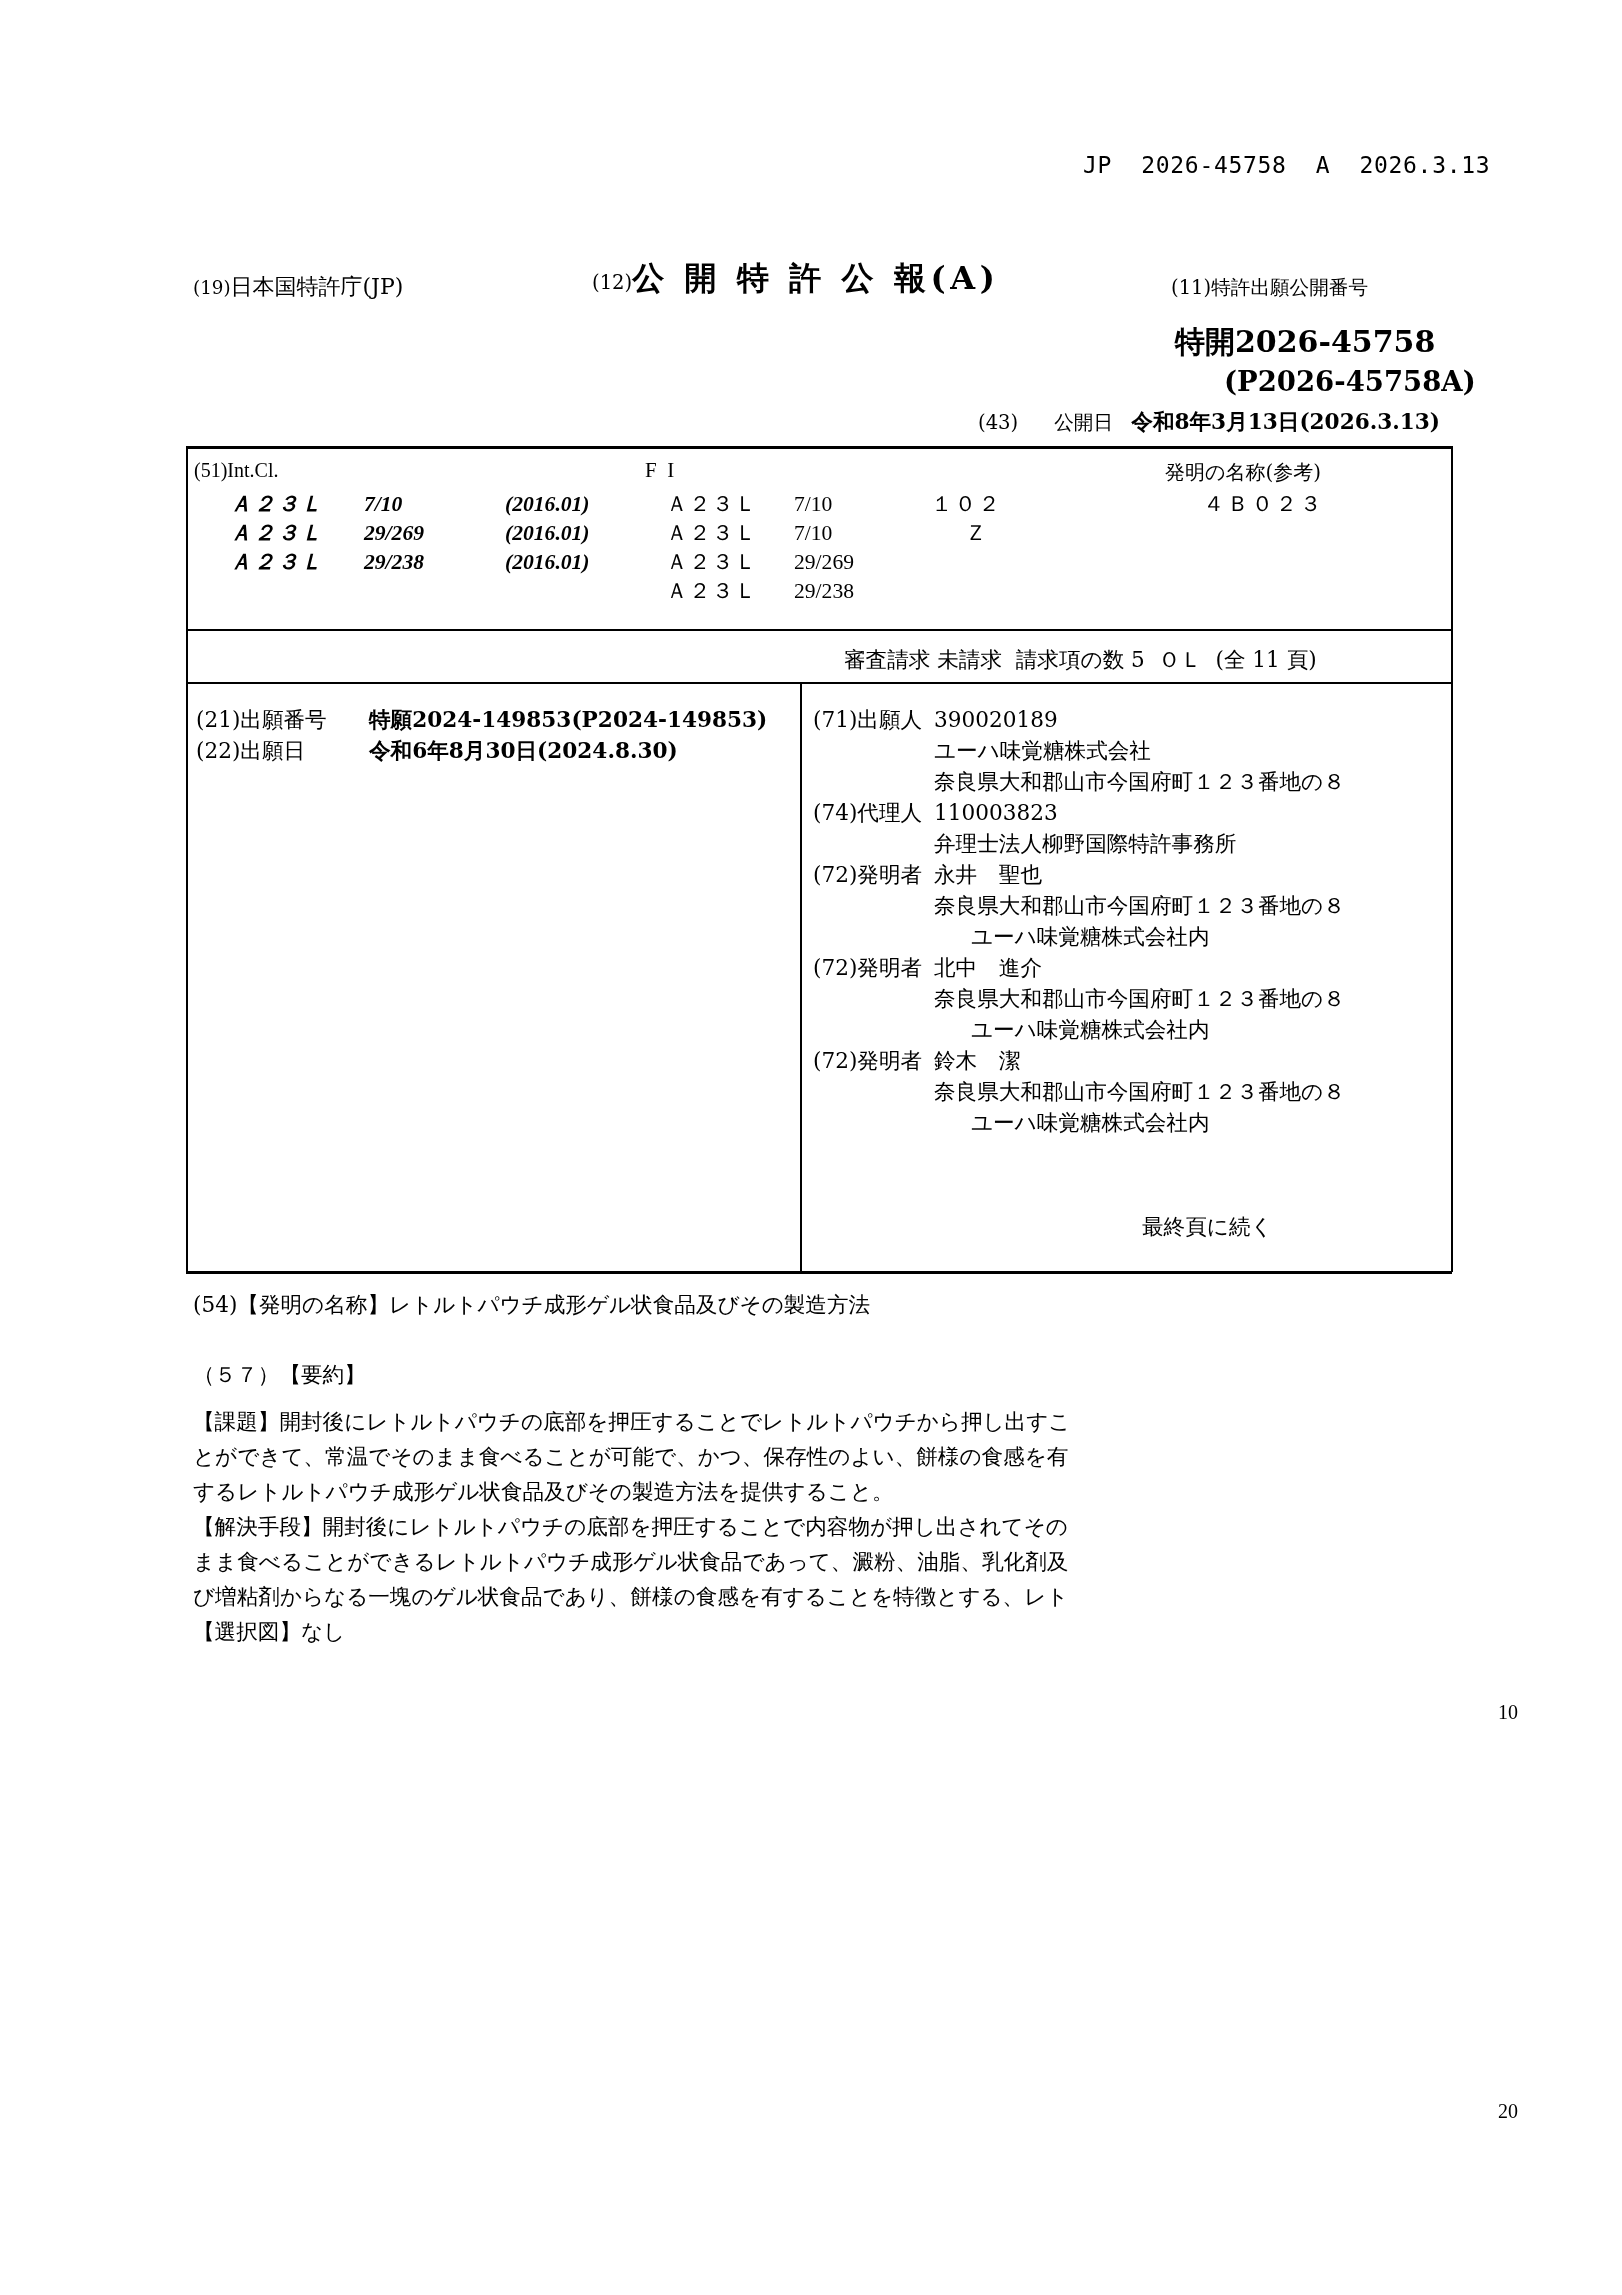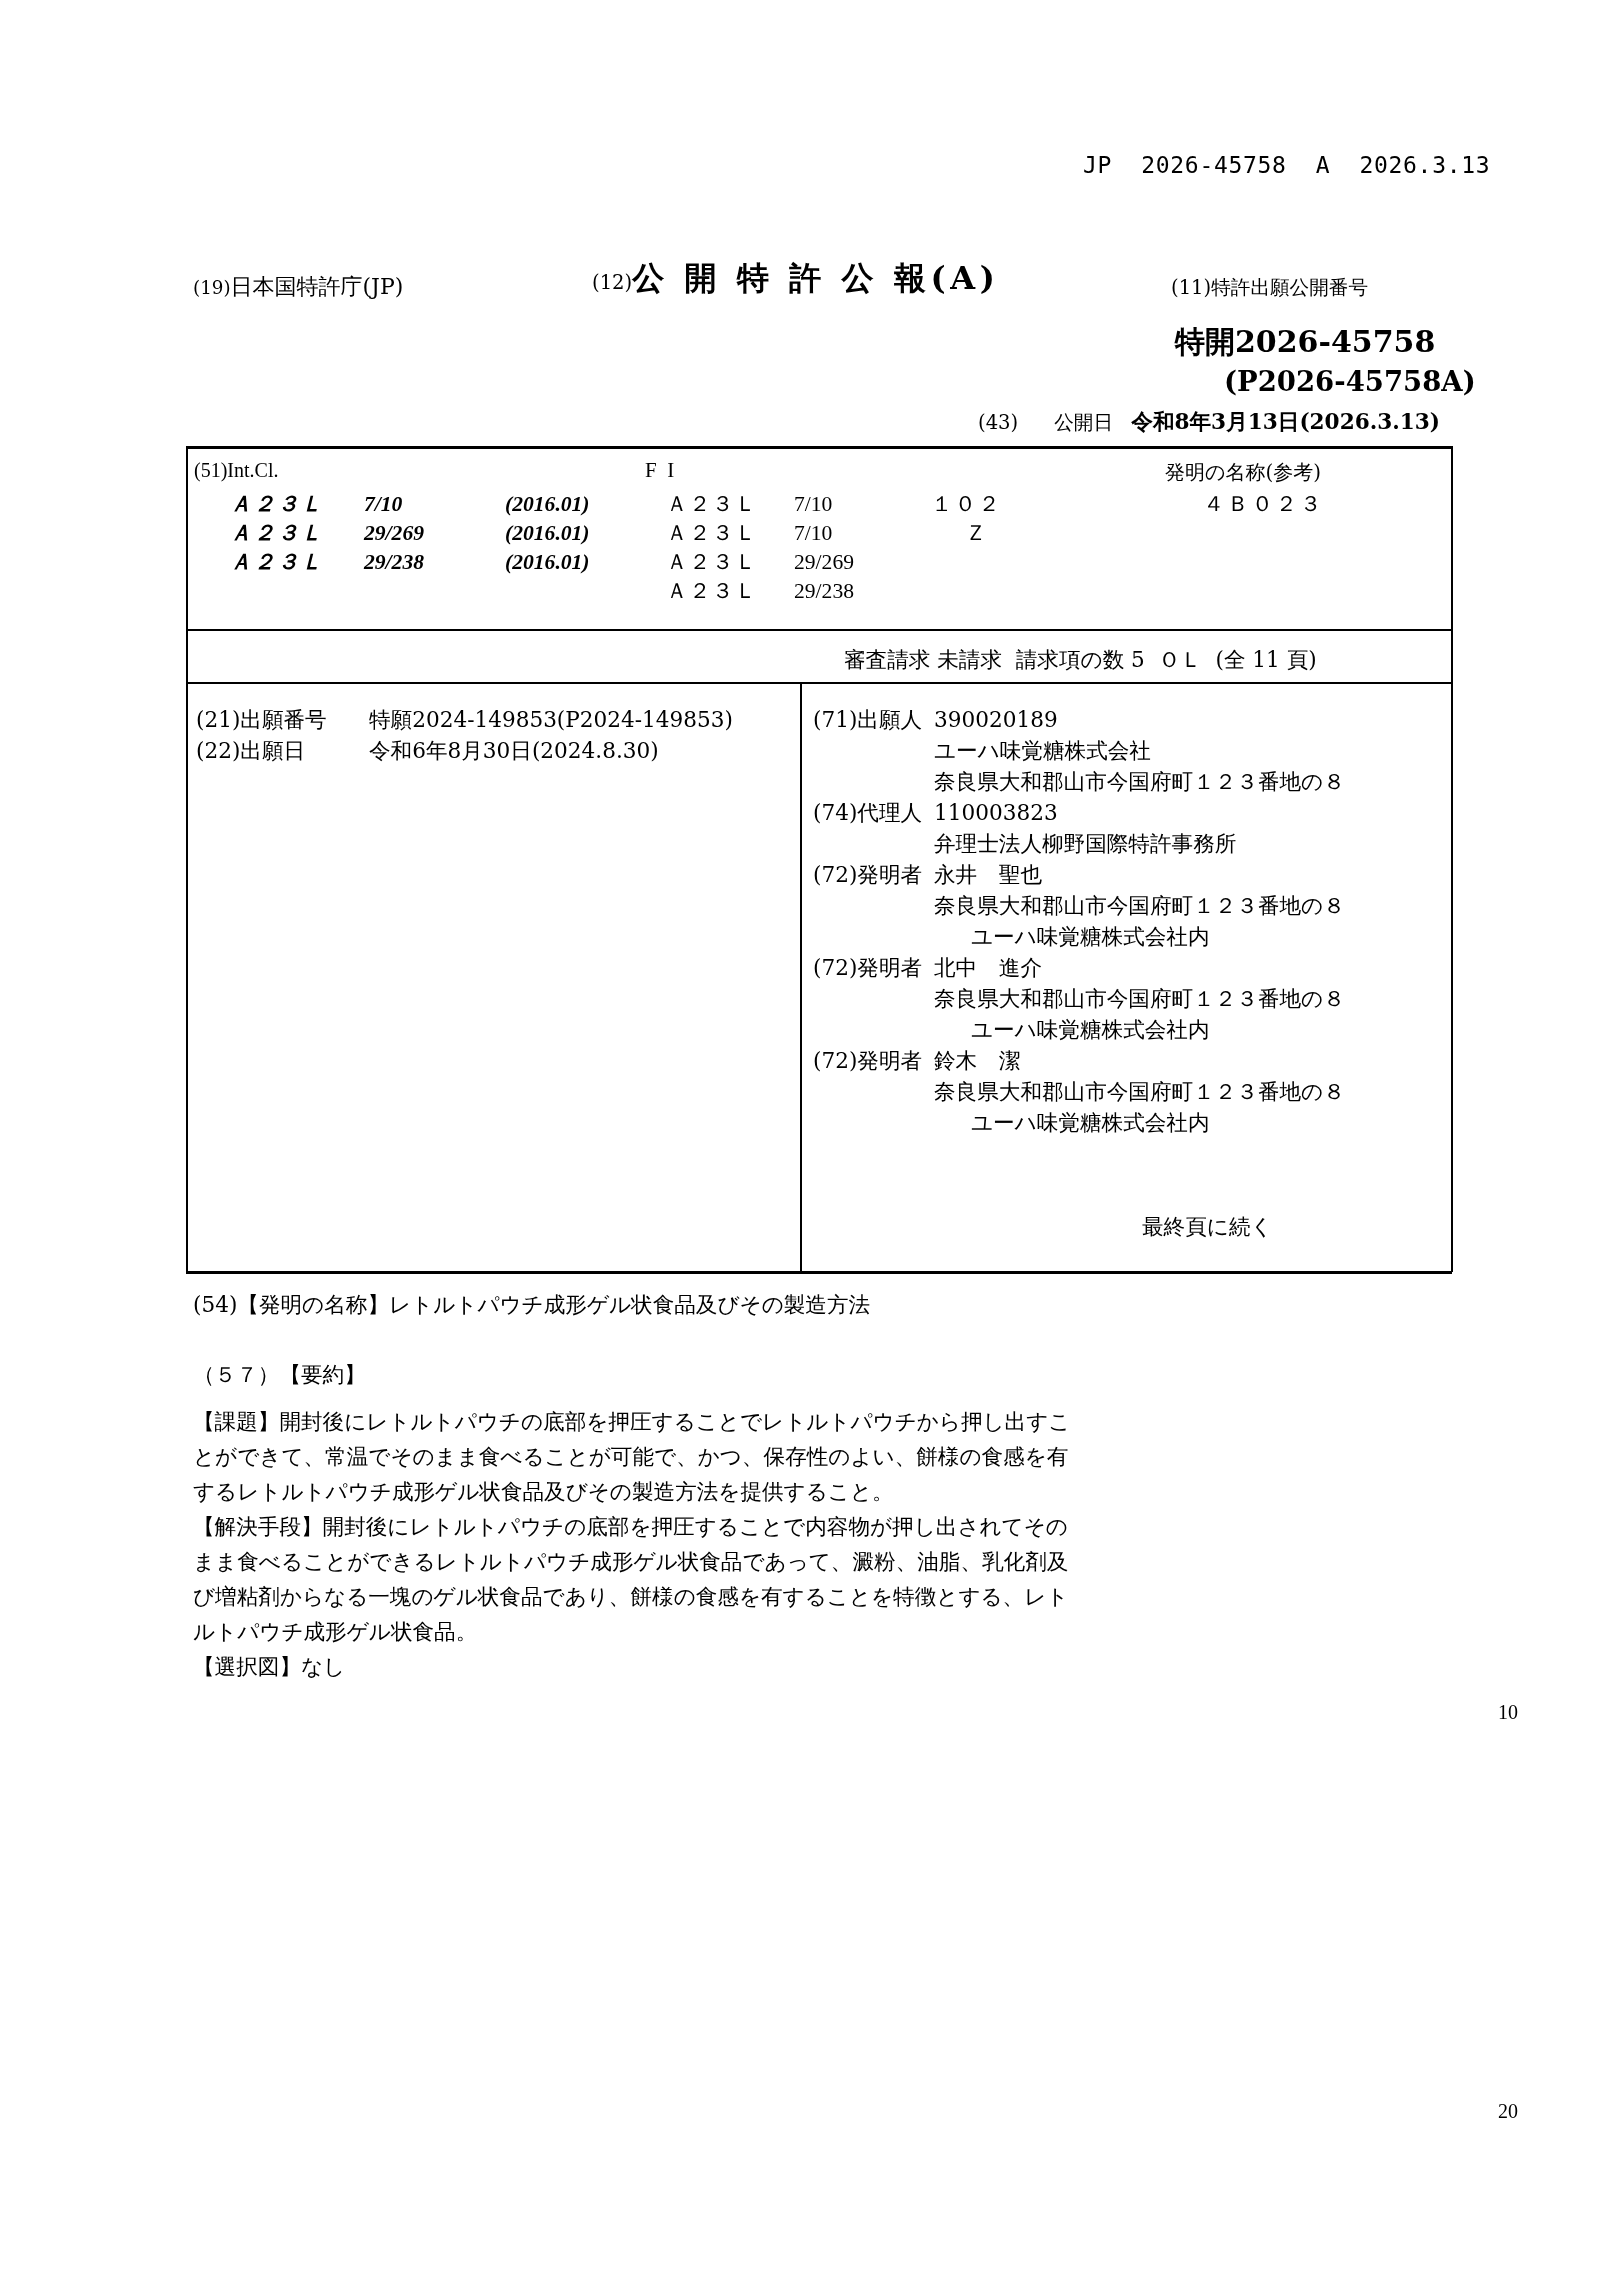--- a/index.html
+++ b/index.html
@@ -86,21 +86,21 @@
 
   .theme-code { left:1203px; top:489px; font-size:21.6px; letter-spacing:2.6px; white-space:pre; }
 
   
   .exam { left:844px; top:645px; font-size:21.6px; white-space:pre; }
 
   
   .left-col { left:196px; top:705px; }
   .bib-row { display:flex; height:31px; align-items:baseline; font-size:21.6px; }
   .bib-key { width:173px; white-space:pre; }
-  .bib-val { white-space:pre; }
+  .bib-val { white-space:pre;font-weight:bold; }
 
   .right-col { left:813px; top:705px; width:641px; font-size:21.6px; }
   .rrow { display:flex; align-items:baseline; min-height:31px; }
   .rkey { width:121px; flex:0 0 121px; white-space:pre; }
   .rval { white-space:pre; }
   .cont-note { left:1142px; top:1212px; font-size:21.6px; white-space:pre; }
 
   
   .invtitle { left:193px; top:1290px; font-size:21.6px; white-space:pre; }
   .abs-head { left:193px; top:1360px; font-size:21.6px; white-space:pre; }
@@ -269,21 +269,20 @@
 
   <div class="abs abs-head jp">（５７）【要約】</div>
 
   <div class="abs abs-body jp">
     <div class="abs-line">【課題】開封後にレトルトパウチの底部を押圧することでレトルトパウチから押し出すこ</div>
     <div class="abs-line">とができて、常温でそのまま食べることが可能で、かつ、保存性のよい、餅様の食感を有</div>
     <div class="abs-line">するレトルトパウチ成形ゲル状食品及びその製造方法を提供すること。</div>
     <div class="abs-line">【解決手段】開封後にレトルトパウチの底部を押圧することで内容物が押し出されてその</div>
     <div class="abs-line">まま食べることができるレトルトパウチ成形ゲル状食品であって、澱粉、油脂、乳化剤及</div>
     <div class="abs-line">び増粘剤からなる一塊のゲル状食品であり、餅様の食感を有することを特徴とする、レト</div>
-    <div class="abs-line">ルトパウチ成形ゲル状食品。</div>
     <div class="abs-line">【選択図】なし</div>
   </div>
 
   <div class="abs marker marker10">10</div>
   <div class="abs marker marker20">20</div>
 
 </div>
 
 
 </body></html>

